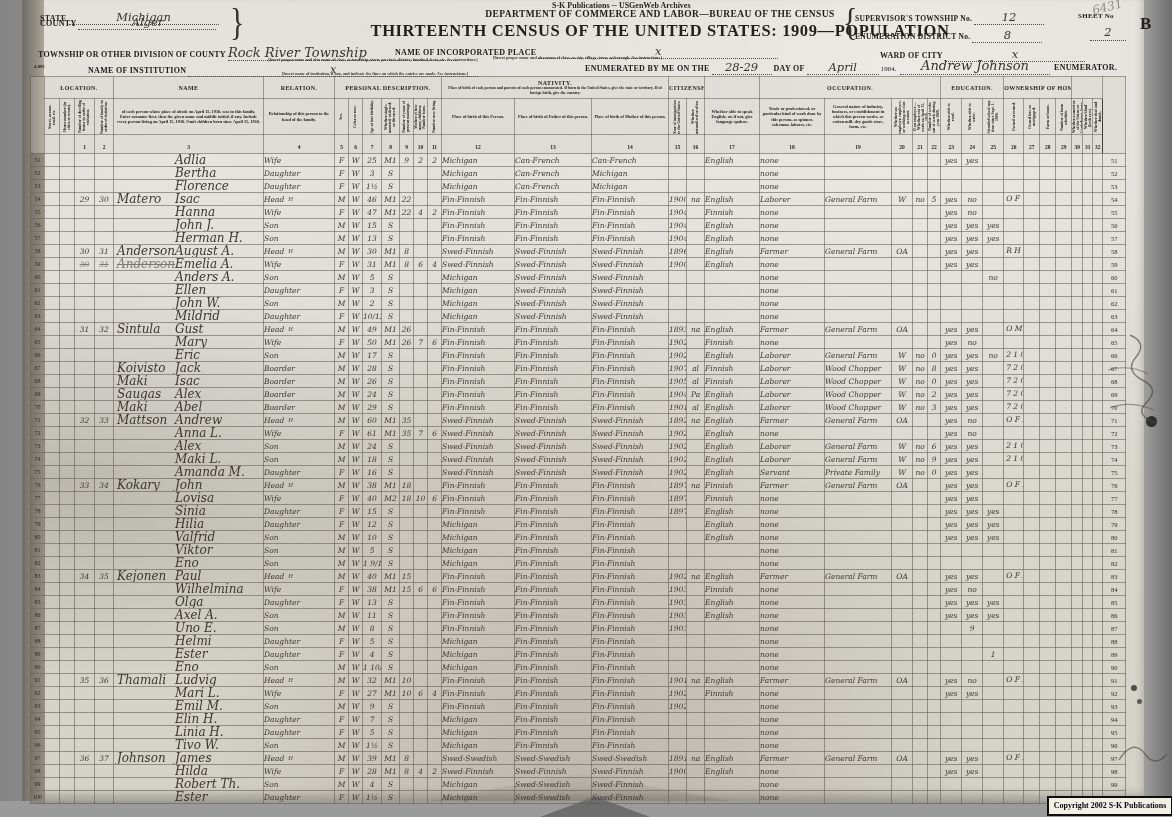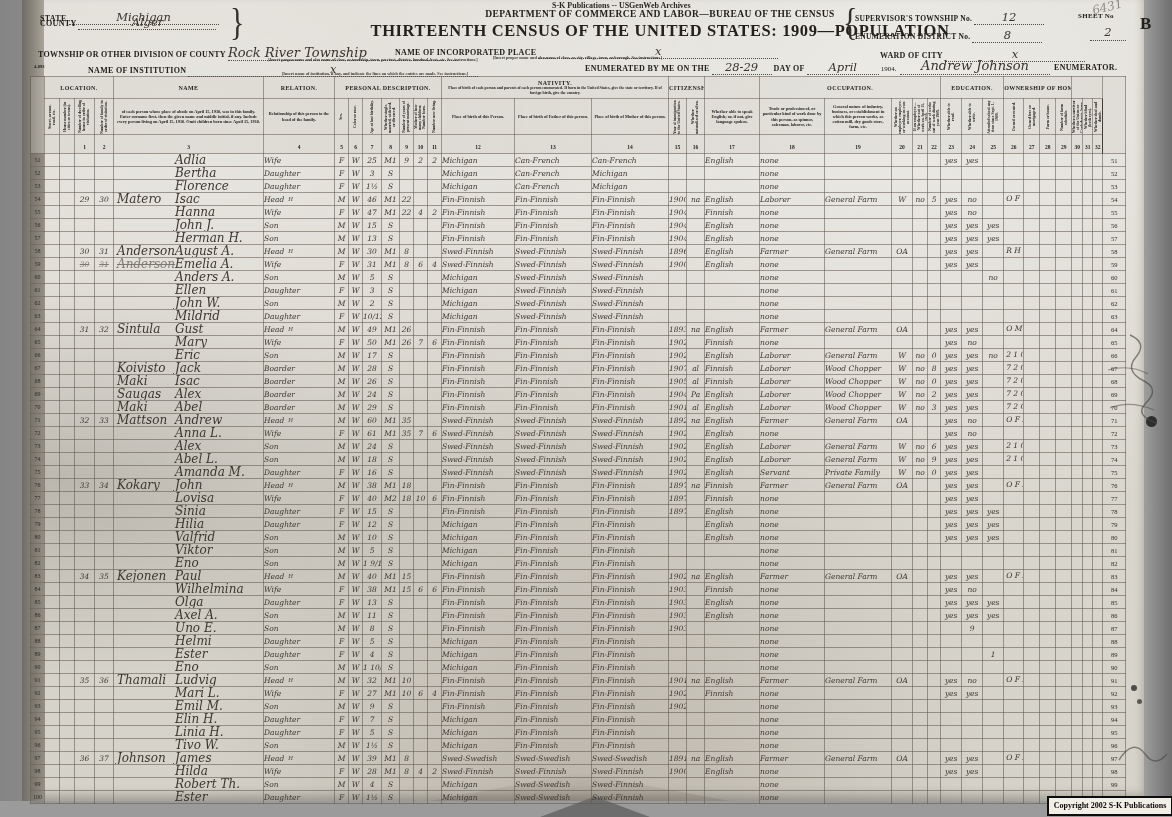--- a/index.html
+++ b/index.html
@@ -1290,21 +1290,21 @@
         <td class="hwc"></td>
         <td class="hwc"></td>
         <td class="bl rn">73</td>
       </tr>
       <tr>
         <td class="ln">74</td>
         <td class="bl hwc"></td>
         <td class="hwc"></td>
         <td class="hwc"></td>
         <td class="hwc"></td>
-        <td class="bl hwc namec"><span class="sur"></span><span class="gvn">Abel L.</span></td>
+        <td class="bl hwc namec"><span class="sur"></span><span class="gvn">Maki L.</span></td>
         <td class="bl hwc taL">Son</td>
         <td class="bl hwc">M</td>
         <td class="hwc">W</td>
         <td class="hwc">18</td>
         <td class="hwc">S</td>
         <td class="hwc"></td>
         <td class="hwc"></td>
         <td class="hwc"></td>
         <td class="bl hwc taL">Swed-Finnish</td>
         <td class="hwc taL">Swed-Finnish</td>

